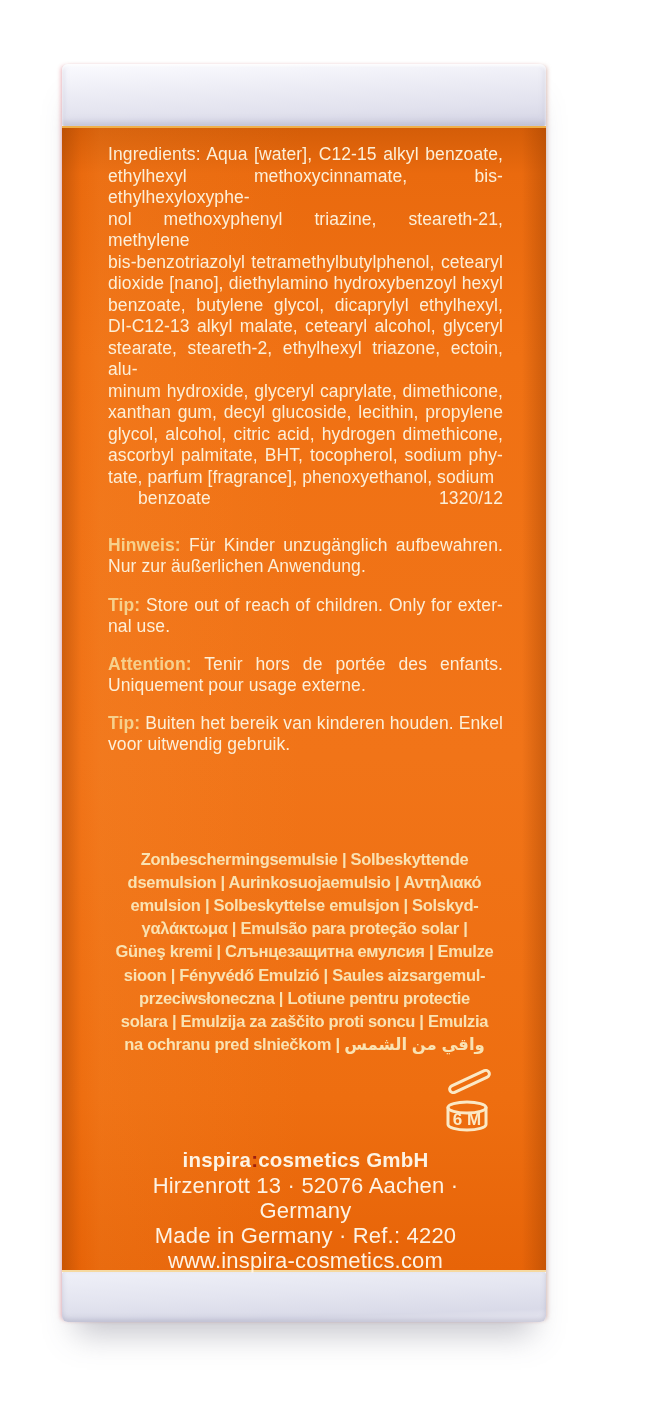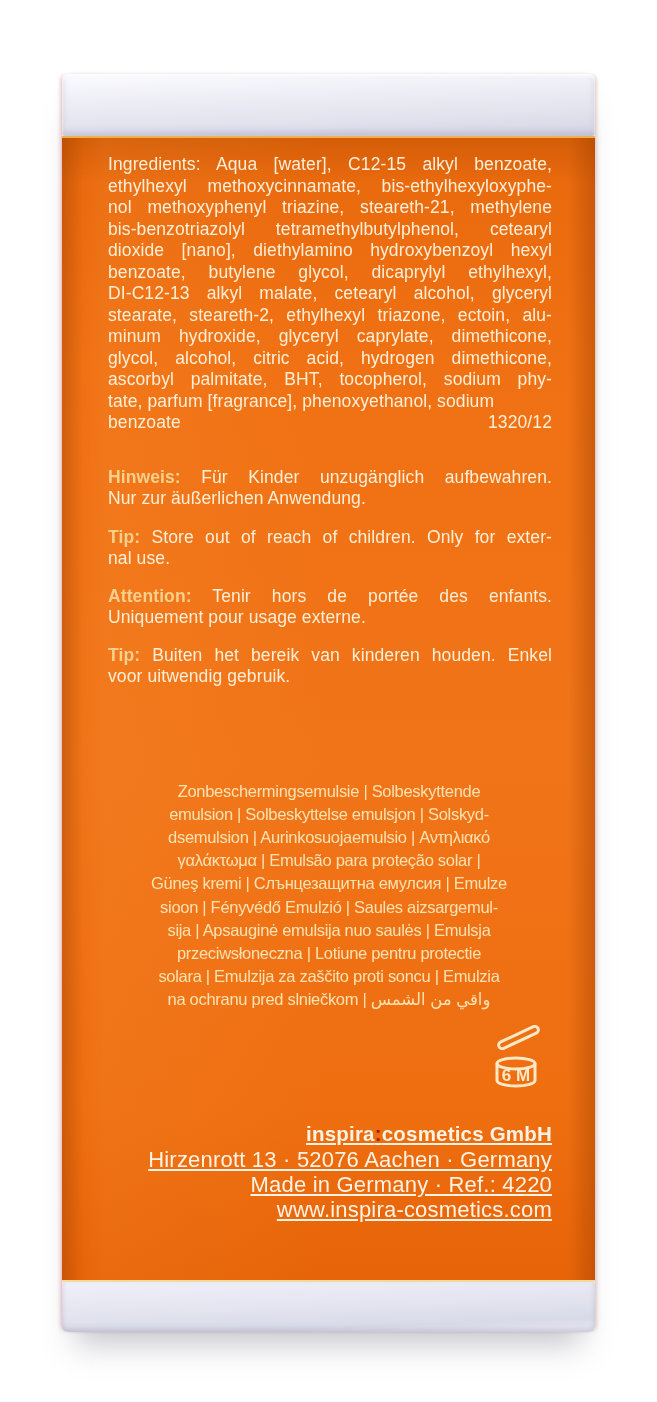--- a/index.html
+++ b/index.html
@@ -9,22 +9,22 @@
   }
   .stage {
     position: relative;
     width: 657px; height: 1402px;
     background: #ffffff;
     overflow: hidden;
   }
   
   .box {
     position: absolute;
-    left: 62px; top: 74px;
-    width: 533px; height: 1258px;
+    left: 62px; top: 64px;
+    width: 484px; height: 1258px;
     border-radius: 6px;
     box-shadow: 0 26px 30px -14px rgba(90,90,110,0.35),
                 -3px 0 4px -2px rgba(230,160,170,0.8),
                  3px 0 4px -2px rgba(200,150,140,0.6);
   }
   .flap-top {
     height: 62px;
     background: linear-gradient(178deg, #fbfbff 0%, #eeeef6 35%, #e2e2ee 70%, #d4d4e4 100%);
     border-radius: 6px 6px 2px 2px;
     box-shadow: inset 0 2px 3px rgba(255,255,255,0.9), inset 0 -4px 6px rgba(170,170,195,0.5);
@@ -44,42 +44,42 @@
   .flap-bottom {
     height: 50px;
     background: linear-gradient(178deg, #eff0f8 0%, #e4e5f0 45%, #d9dae8 80%, #ececf4 100%);
     border-radius: 2px 2px 6px 6px;
     box-shadow: inset 0 -3px 5px rgba(160,160,185,0.45);
   }
   
   .para { font-size: 17.5px; line-height: 21.5px; letter-spacing: 0.1px; }
   .justify .line { text-align: justify; text-align-last: justify; }
   .justify .line:last-child { text-align-last: left; }
-  .line-flex { display: flex; justify-content: space-between; }
+  .line-flex { display: flex; justify-content: space-between; margin-left: 30px; }
   .line-label { font-weight: bold; color: #f6d08c; }
   .warn { margin-top: 17px; }
-  .warn.first { margin-top: 33px; }
+  .warn.first { margin-top: 25px; }
   .warn.tight { margin-top: 16px; }
   .names {
     margin: 92px -12px 0 -14px;
-    font-size: 16.5px; font-weight: normal;
+    font-size: 16.5px; font-weight: bold;
     line-height: 23.2px; letter-spacing: -0.3px;
     color: #f9e2b2;
   }
   .centered .line { text-align: center; }
   
   .pao-wrap { margin-top: 13px; display: flex; justify-content: flex-end; }
   .pao-wrap svg { display: block; }
   .pao-months {
     font-family: "Liberation Sans", sans-serif;
     font-size: 17px; font-weight: bold;
     fill: #fbe9c6;
   }
   
-  .footer { margin-top: 28px; text-align: right; color: #fdf3e4; text-decoration: underline; }
+  .footer { margin-top: 10px; text-align: center; color: #fdf3e4; }
   .company-name { font-size: 20.5px; font-weight: bold; line-height: 26px; letter-spacing: 0.2px; }
   .company-colon { color: #9c1f10; font-weight: bold; }
   .footer-line { font-size: 22px; line-height: 25px; letter-spacing: 0.2px; }
 </style>
 </head>
 <body>
 
 <div class="stage">
   <div class="box">
 
@@ -91,20 +91,21 @@
         <div>
             <div class="line">Ingredients: Aqua [water], C12-15 alkyl benzoate,</div>
             <div class="line">ethylhexyl methoxycinnamate, bis-ethylhexyloxyphe-</div>
             <div class="line">nol methoxyphenyl triazine, steareth-21, methylene</div>
             <div class="line">bis-benzotriazolyl tetramethylbutylphenol, cetearyl</div>
             <div class="line">dioxide [nano], diethylamino hydroxybenzoyl hexyl</div>
             <div class="line">benzoate, butylene glycol, dicaprylyl ethylhexyl,</div>
             <div class="line">DI-C12-13 alkyl malate, cetearyl alcohol, glyceryl</div>
             <div class="line">stearate, steareth-2, ethylhexyl triazone, ectoin, alu-</div>
             <div class="line">minum hydroxide, glyceryl caprylate, dimethicone,</div>
+            <div class="line">xanthan gum, decyl glucoside, lecithin, propylene</div>
             <div class="line">glycol, alcohol, citric acid, hydrogen dimethicone,</div>
             <div class="line">ascorbyl palmitate, BHT, tocopherol, sodium phy-</div>
             <div class="line">tate, parfum [fragrance], phenoxyethanol, sodium</div>
           </div>
         <div class="line-flex">
           <span>benzoate</span>
           <span>1320/12</span>
         </div>
       </div>
 
@@ -123,26 +124,25 @@
           <div class="line">Uniquement pour usage externe.</div>
         </div>
 
       <div class="para justify warn tight">
           <div class="line"><span class="line-label">Tip:</span> Buiten het bereik van kinderen houden. Enkel</div>
           <div class="line">voor uitwendig gebruik.</div>
         </div>
 
       <div class="names centered">
           <div class="line">Zonbeschermingsemulsie | Solbeskyttende</div>
+          <div class="line">dsemulsion | Aurinkosuojaemulsio | Αντηλιακό</div>
           <div class="line">emulsion | Solbeskyttelse emulsjon | Solskyd-</div>
-          <div class="line">dsemulsion | Aurinkosuojaemulsio | Αντηλιακό</div>
           <div class="line">γαλάκτωμα | Emulsão para proteção solar |</div>
           <div class="line">Güneş kremi | Слънцезащитна емулсия | Emulze</div>
           <div class="line">sioon | Fényvédő Emulzió | Saules aizsargemul-</div>
-          <div class="line">sija | Apsauginė emulsija nuo saulės | Emulsja</div>
           <div class="line">przeciwsłoneczna | Lotiune pentru protectie</div>
           <div class="line">solara | Emulzija za zaščito proti soncu | Emulzia</div>
           <div class="line">na ochranu pred slniečkom | واقي من الشمس</div>
         </div>
 
       <div class="pao-wrap">
         <svg width="72" height="68" viewBox="0 0 72 68">
           <g fill="none" stroke="#fbe9c6" stroke-width="3" stroke-linecap="round">
             <rect x="17" y="9" width="43" height="7" rx="3.5" transform="rotate(-25 38.5 12.5)"></rect>
             <ellipse cx="36" cy="38.5" rx="19" ry="5.5"></ellipse>

